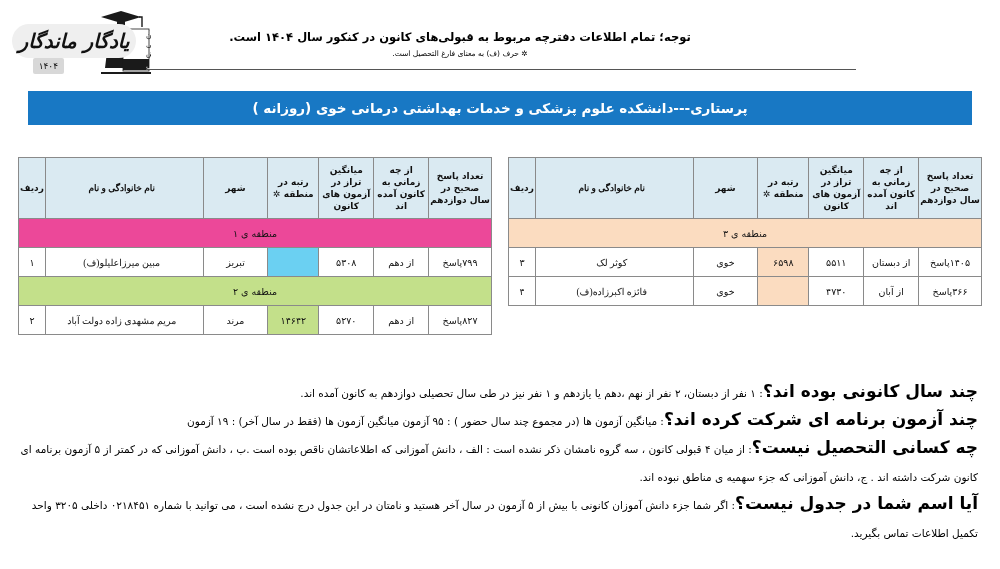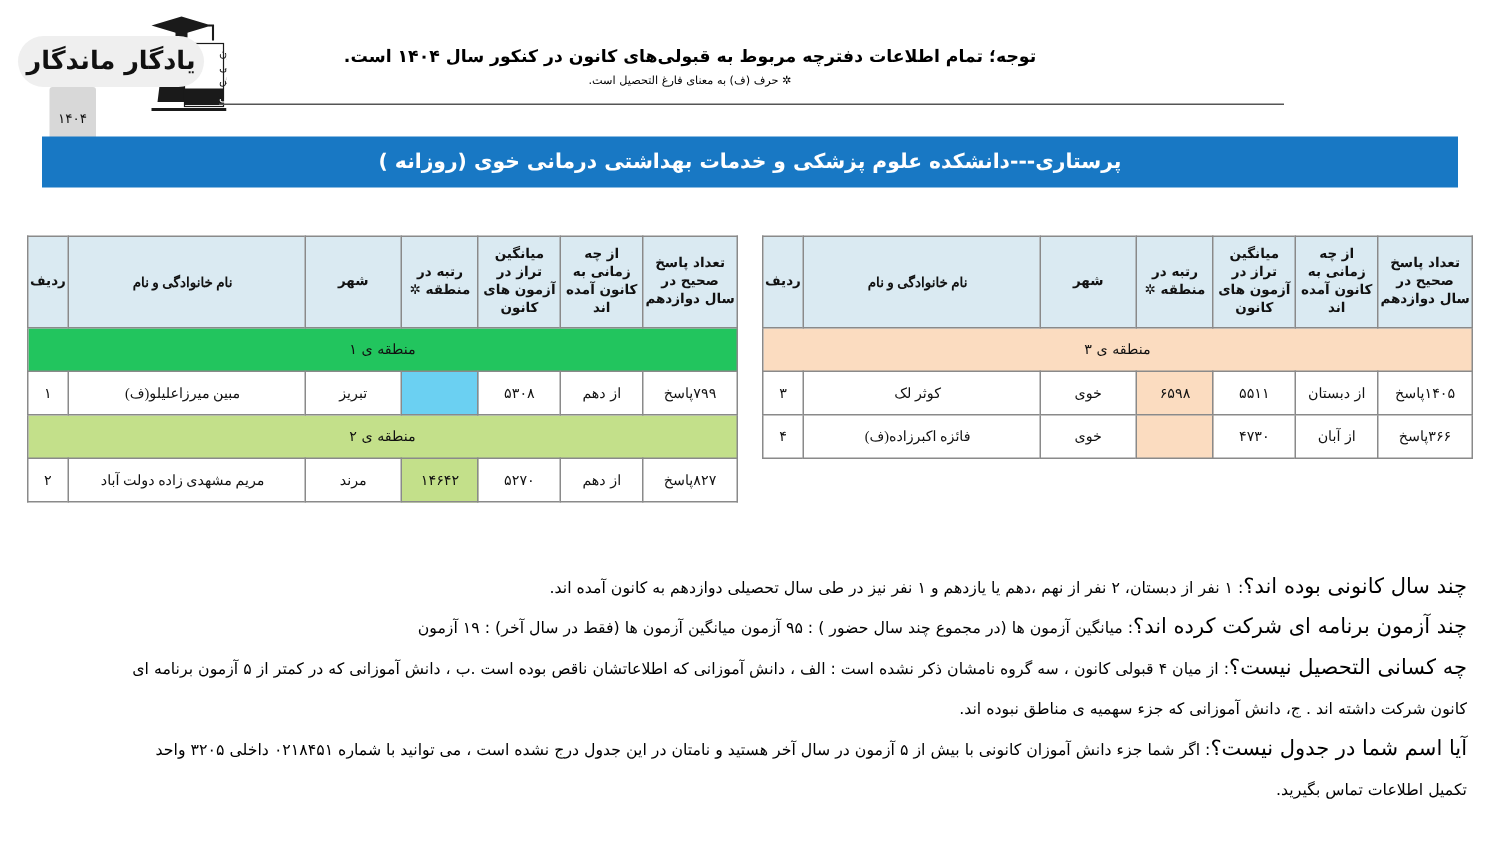--- a/index.html
+++ b/index.html
@@ -75,32 +75,33 @@
     width: 124px; height: 34px;
     background: #efefef;
     border-radius: 17px;
   }
   .badge-text {
     position: absolute;
     top: 6px; right: 0;
     width: 124px; height: 34px;
     line-height: 34px;
     text-align: center;
-    font-size: 17px;
-    font-weight: bold;
+    font-size: 20px;
+    font-weight: bold;
+    font-style: italic;
     color: #111;
     letter-spacing: -1px;
   }
   .badge-year {
     position: absolute;
     top: 40px; right: 72px;
     background: #d8d8d8;
     color: #111;
     font-size: 9px;
-    padding: 17px 6px;
+    padding: 3px 6px;
     border-radius: 2px;
     letter-spacing: 1px;
   }
 
   
   .title-bar {
     position: absolute;
     top: 91px;
     right: 28px;
     width: 944px;
@@ -162,21 +163,21 @@
   .c-taraz    { width: 52px; }
   .c-since    { width: 52px; }
   .c-answers  { width: 60px; }
 
   .region-bar td {
     font-size: 11.5px;
     font-weight: bold;
     height: 22px;
     color: #111;
   }
-  .region-1 td { background: #22c55e; }
+  .region-1 td { background: #ec4899; }
   .region-2 td { background: #c3e08a; }
   .region-3 td { background: #fbdcc0; }
   .cell-r1 { background: #6bd0f2; }
   .cell-r2 { background: #c3e08a; }
   .cell-r3 { background: #fbdcc0; }
 
   
   .notes {
     position: absolute;
     top: 378px;
@@ -185,22 +186,22 @@
     direction: rtl;
     text-align: right;
   }
   .note-line {
     font-size: 10.5px;
     line-height: 26px;
     color: #000;
     white-space: nowrap;
   }
   .q {
-    font-weight: normal;
-    font-size: 14px;
+    font-weight: bold;
+    font-size: 17px;
   }
 </style>
 </head>
 <body>
 
 <div class="header">
 
   <div class="logo-box">
     <svg class="logo-svg" width="62" height="72" viewBox="0 0 62 72">
       <rect x="0" y="0" width="62" height="72" fill="#ffffff"></rect>

